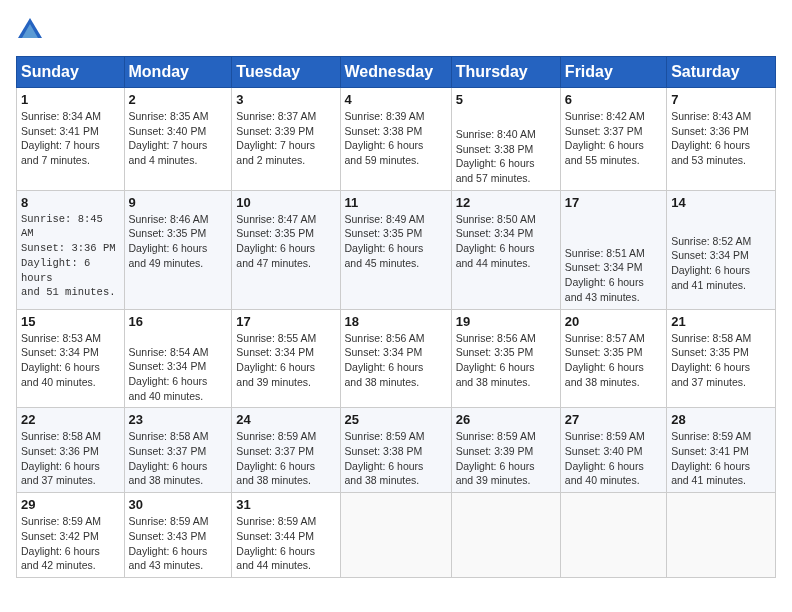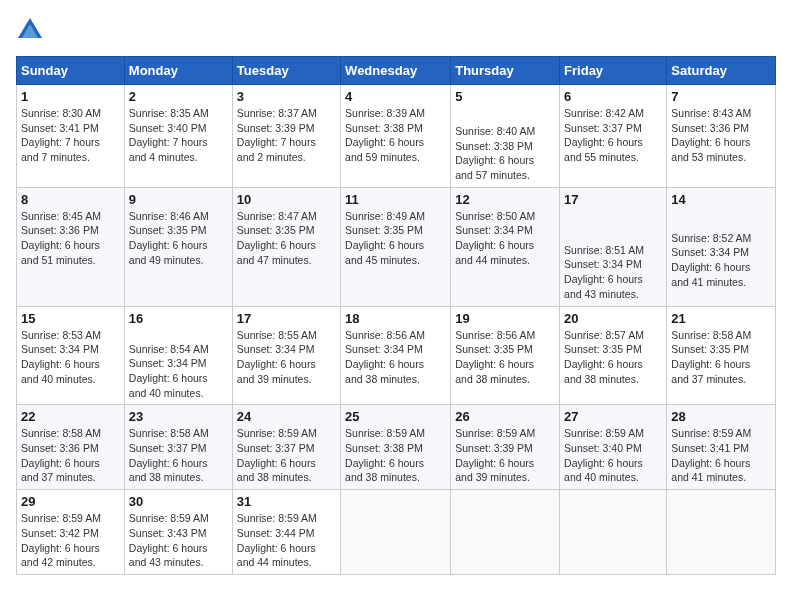--- a/index.html
+++ b/index.html
@@ -48,21 +48,21 @@
     }
     .calendar {
       width: 100%;
       border-collapse: collapse;
       font-size: 11px;
     }
     .calendar th {
       background: #2563c0;
       color: #fff;
       padding: 6px 4px;
-      font-size: 13px;
+      font-size: 16px;
       font-weight: bold;
       text-align: left;
       border: 1px solid #1a4fa0;
     }
     .calendar td {
       border: 1px solid #ccc;
       vertical-align: top;
       padding: 4px;
       width: 113px;
       height: 85px;
@@ -116,21 +116,21 @@
         <th>Wednesday</th>
         <th>Thursday</th>
         <th>Friday</th>
         <th>Saturday</th>
       </tr>
   </thead>
   <tbody id="calendar-body">
   <tr>
         <td>
           <span class="day-number">1</span>
-          <div class="day-info" style="white-space: pre-line;">Sunrise: 8:30 AM
+          <div class="day-info" style="white-space: pre-line;">Sunrise: 8:34 AM
 Sunset: 3:41 PM
 Daylight: 7 hours
 and 7 minutes.</div>
         </td>
         <td>
           <span class="day-number">2</span>
           <div class="day-info" style="white-space: pre-line;">Sunrise: 8:35 AM
 Sunset: 3:40 PM
 Daylight: 7 hours
 and 4 minutes.</div>
@@ -167,21 +167,21 @@
           <span class="day-number">7</span>
           <div class="day-info" style="white-space: pre-line;">Sunrise: 8:43 AM
 Sunset: 3:36 PM
 Daylight: 6 hours
 and 53 minutes.</div>
         </td>
       </tr>
       <tr>
         <td>
           <span class="day-number">8</span>
-          <div class="day-info" style="white-space: pre-line;">Sunrise: 8:45 AM
+          <div class="day-info" style="white-space: pre-line; font-family: Liberation Mono, monospace;">Sunrise: 8:45 AM
 Sunset: 3:36 PM
 Daylight: 6 hours
 and 51 minutes.</div>
         </td>
         <td>
           <span class="day-number">9</span>
           <div class="day-info" style="white-space: pre-line;">Sunrise: 8:46 AM
 Sunset: 3:35 PM
 Daylight: 6 hours
 and 49 minutes.</div>

